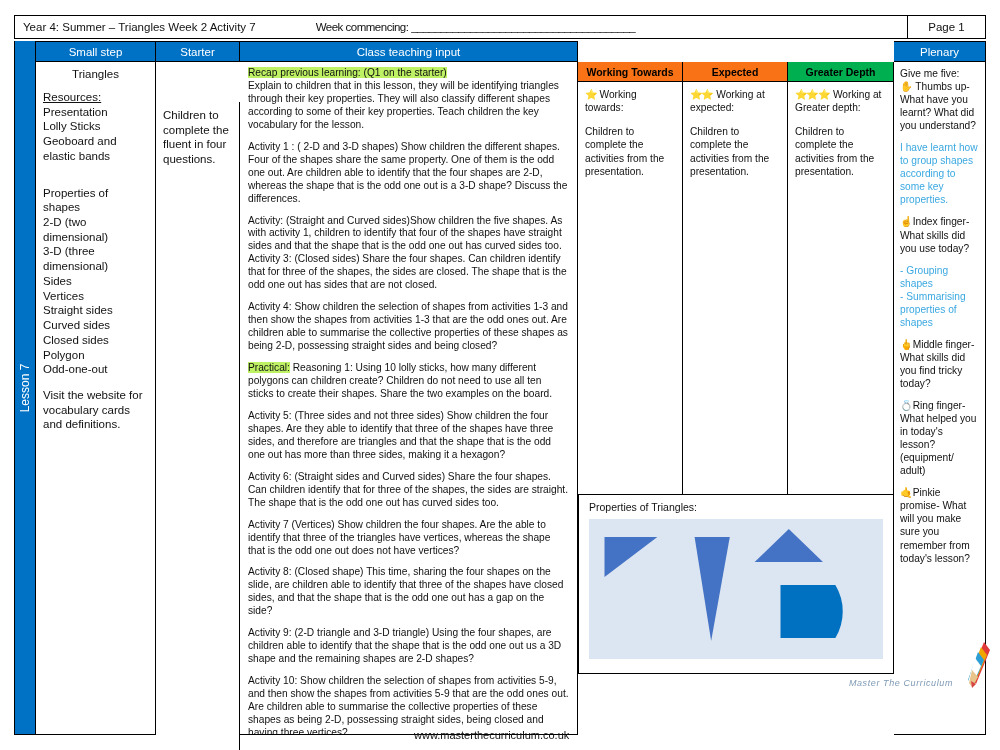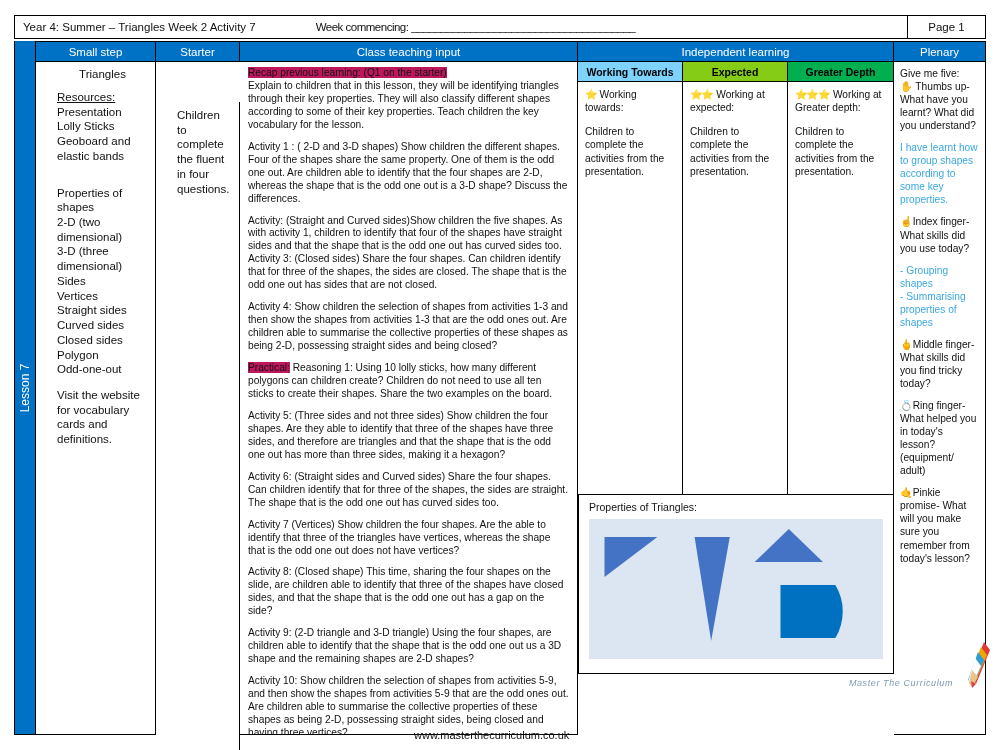--- a/index.html
+++ b/index.html
@@ -71,31 +71,31 @@
 
   
   .col {
     position: absolute;
     top: 62px;
     background: #fff;
     border-right: 1px solid #000;
     border-bottom: 1px solid #000;
     overflow: hidden;
   }
-  .colpad { padding: 6px 7px 4px 21px; }
+  .colpad { padding: 6px 7px 4px 7px; }
 
   .small-step-title {
     text-align: center;
     font-size: 11.5px;
     color: #111;
     margin-bottom: 10px;
   }
   .ss-line { font-size: 11.5px; color: #111; line-height: 1.28; }
   .ss-underline { text-decoration: underline; }
-  .hl-green { background: #be185d; margin-top: 19px; }
+  .hl-green { background: #bef264; margin-top: 19px; }
   .gap { height: 11px; }
 
   .body-text {
     font-size: 10.2px;
     color: #111;
     line-height: 1.27;
     margin-bottom: 9px;
   }
   .body-text:last-child { margin-bottom: 0; }
 
@@ -166,21 +166,20 @@
     <div class="t-right">Page 1</div>
   </div>
 
   <div class="lesson-tab">
     <span class="lesson-tab-label">Lesson 7</span>
   </div>
 
   <div class="hdr" style="left:36px;  width:120px;">Small step</div>
   <div class="hdr" style="left:156px; width:84px;">Starter</div>
   <div class="hdr" style="left:240px; width:338px;">Class teaching input</div>
-  <div class="hdr" style="left:578px; width:316px;">Independent learning</div>
   <div class="hdr" style="left:894px; width:92px;">Plenary</div>
 
   <div class="col" style="left:36px; width:120px; height:673px;">
     <div class="colpad">
       <div class="small-step-title">Triangles</div>
       <div class="ss-line ss-underline">Resources:</div>
       <div class="ss-line">Presentation</div>
       <div class="ss-line">Lolly Sticks</div>
       <div class="ss-line">Geoboard and elastic bands</div>
       <div class="gap"></div>
@@ -221,32 +220,32 @@
       <div class="body-text">Activity 5: (Three sides and not three sides) Show children the four shapes. Are they able to identify that three of the shapes have three sides, and therefore are triangles and that the shape that is the odd one out has more than three sides, making it a hexagon?</div>
       <div class="body-text">Activity 6: (Straight sides and Curved sides) Share the four shapes. Can children identify that for three of the shapes, the sides are straight. The shape that is the odd one out has curved sides too.</div>
       <div class="body-text">Activity 7 (Vertices)   Show children the four shapes. Are the able to identify that three of the triangles have vertices, whereas the shape that is the odd one out does not have vertices?</div>
       <div class="body-text">Activity 8: (Closed shape) This time, sharing the four shapes on the slide, are children able to identify that three of the shapes have closed sides, and that the shape that is the odd one out has a gap on the side?</div>
       <div class="body-text">Activity 9: (2-D triangle and 3-D triangle) Using the four shapes, are children able to identify that the shape that is the odd one out us a 3D shape and the remaining shapes are 2-D shapes?</div>
       <div class="body-text">Activity 10:   Show children the selection of shapes from activities 5-9, and then show the shapes from activities 5-9 that are the odd ones out. Are children able to summarise the collective properties of these shapes as being 2-D, possessing straight sides, being closed and having three vertices?</div>
     </div>
   </div>
 
   <div class="il-sub" style="left:578px; width:105px; height:432px;">
-    <div class="il-hdr" style="background:#7dd3fc;">Working Towards</div>
+    <div class="il-hdr" style="background:#f97316;">Working Towards</div>
     <div class="il-body">
       <div>
         <span class="il-stars">⭐</span><span> Working towards:</span>
       </div>
       <div style="height:10px;"></div>
       <div>Children to complete the activities from the presentation.</div>
     </div>
   </div>
 
   <div class="il-sub" style="left:683px; width:105px; height:432px;">
-    <div class="il-hdr" style="background:#84cc16;text-align:center;">Expected</div>
+    <div class="il-hdr" style="background:#f97316;text-align:center;">Expected</div>
     <div class="il-body">
       <div>
         <span class="il-stars">⭐⭐</span><span> Working at expected:</span>
       </div>
       <div style="height:10px;"></div>
       <div>Children to complete the activities from the presentation.</div>
     </div>
   </div>
 
   <div class="il-sub" style="left:788px; width:106px; height:432px;">

